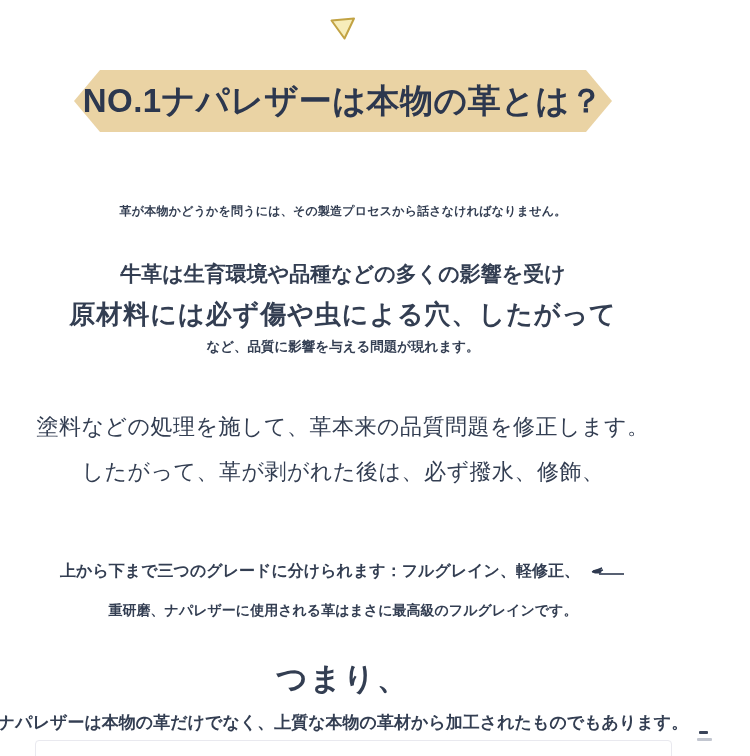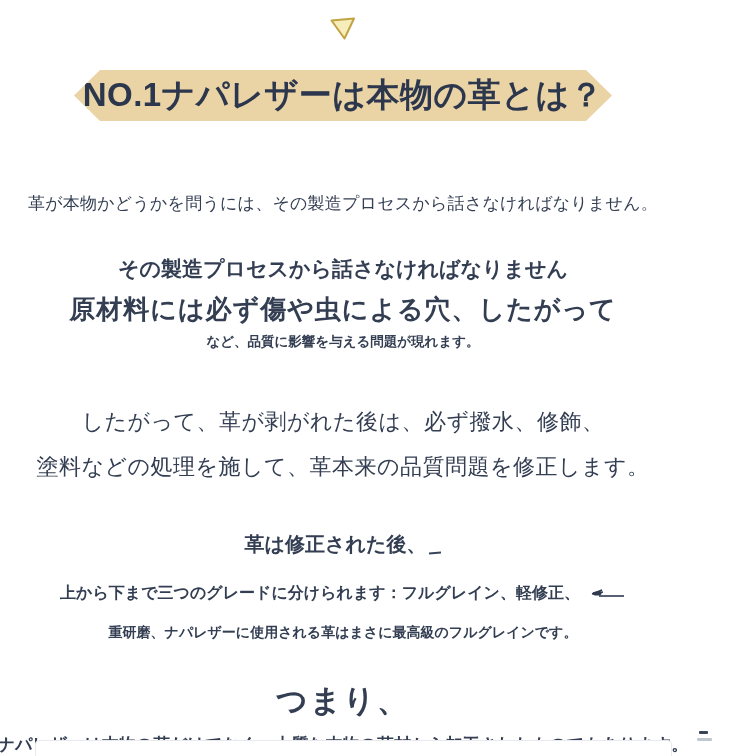--- a/index.html
+++ b/index.html
@@ -31,22 +31,22 @@
   }
   .banner h1 {
     font-size: 33px;
     font-weight: 700;
     color: #2c374e;
     letter-spacing: 0.5px;
     white-space: nowrap;
   }
   .intro {
     margin-top: 71px;
-    font-size: 17px;
-    font-weight: 400;
+    font-size: 12px;
+    font-weight: 700;
     letter-spacing: 0.2px;
     white-space: nowrap;
     text-align: center;
   }
   .influence { margin-top: 40px; text-align: center; }
   .influence .l1 { font-size: 21px; font-weight: 700; white-space: nowrap; }
   .influence .l2 { margin-top: 9px; font-size: 26px; font-weight: 700; white-space: nowrap; letter-spacing: 1px; }
   .influence .l3 { margin-top: 6px; font-size: 13.5px; font-weight: 700; white-space: nowrap; }
   .process {
     margin-top: 48px;
@@ -114,32 +114,31 @@
     </span>
   </div>
 
   <div class="banner">
     <h1>NO.1ナパレザーは本物の革とは？</h1>
   </div>
 
   <p class="intro">革が本物かどうかを問うには、その製造プロセスから話さなければなりません。</p>
 
   <div class="influence">
-    <div class="l1">その製造プロセスから話さなければなりません</div>
+    <div class="l1">牛革は生育環境や品種などの多くの影響を受け</div>
     <div class="l2">原材料には必ず傷や虫による穴、したがって</div>
     <div class="l3">など、品質に影響を与える問題が現れます。</div>
   </div>
 
   <div class="process">
+    <div>塗料などの処理を施して、革本来の品質問題を修正します。</div>
     <div>したがって、革が剥がれた後は、必ず撥水、修飾、</div>
-    <div>塗料などの処理を施して、革本来の品質問題を修正します。</div>
   </div>
 
   <div class="grades">
-    <div class="l1"><span>革は修正された後、</span><span class="dash-artifact"></span></div>
     <div class="l2"><span>上から下まで三つのグレードに分けられます：フルグレイン、軽修正、</span><span class="scribble-artifact"><svg width="36" height="12" viewBox="0 0 36 12">
             <path d="M2 7 L12 3 L4 7 L13 5" stroke="#2f3a50" stroke-width="1.4" fill="none"></path>
             <ellipse cx="7" cy="6.5" rx="4.5" ry="2" fill="#2f3a50"></ellipse>
             <line x1="9" y1="9" x2="34" y2="9" stroke="#2f3a50" stroke-width="1.6"></line>
           </svg></span></div>
     <div class="l3">重研磨、ナパレザーに使用される革はまさに最高級のフルグレインです。</div>
   </div>
 
   <div class="conclusion">
     <div class="heading">つまり、</div>

